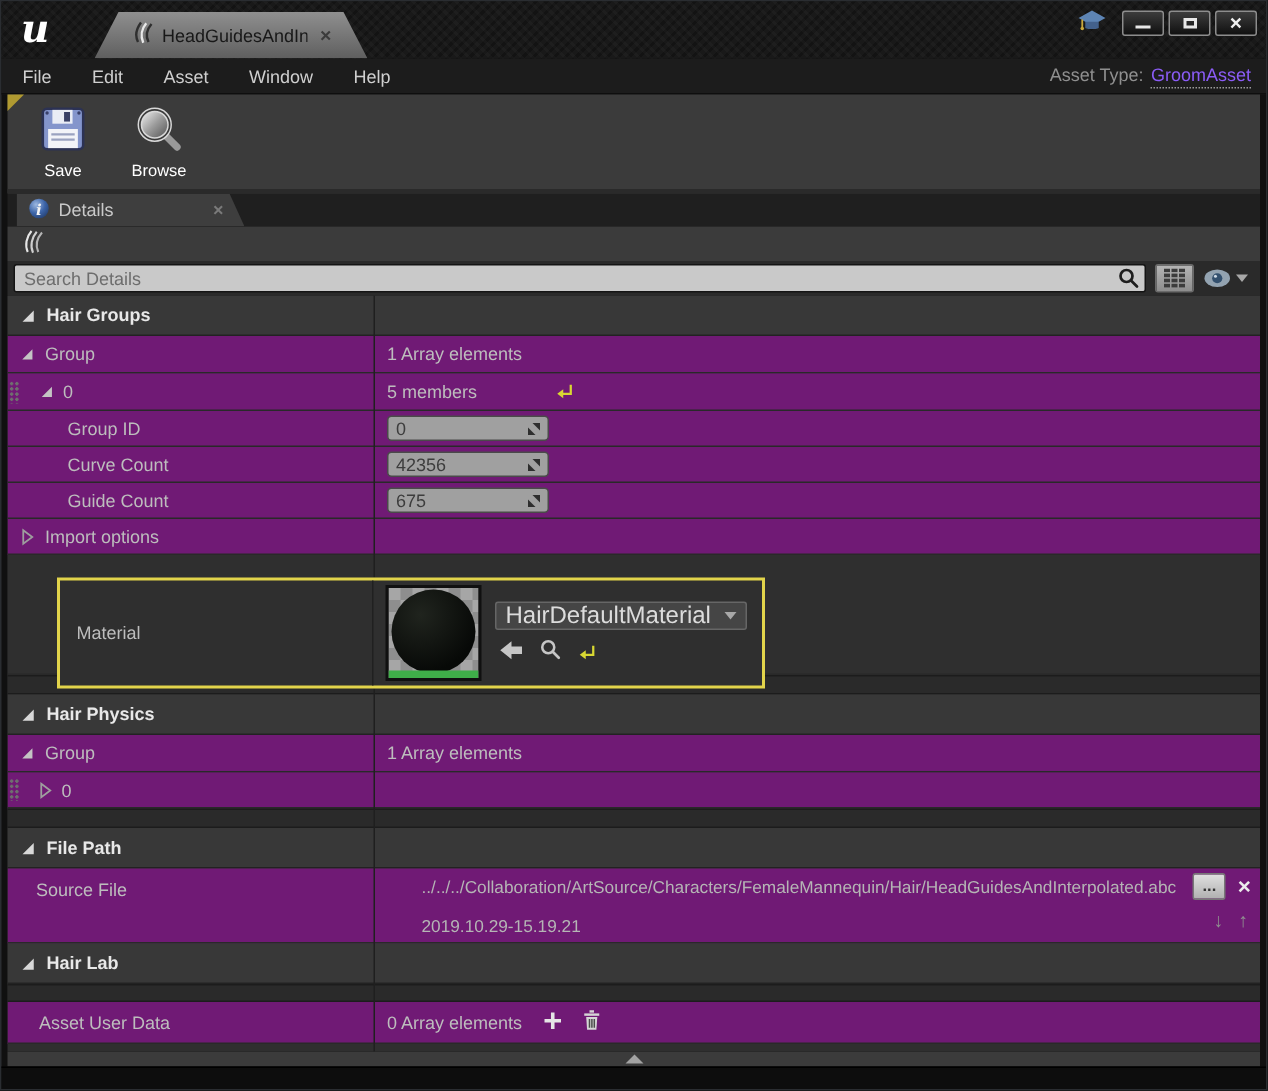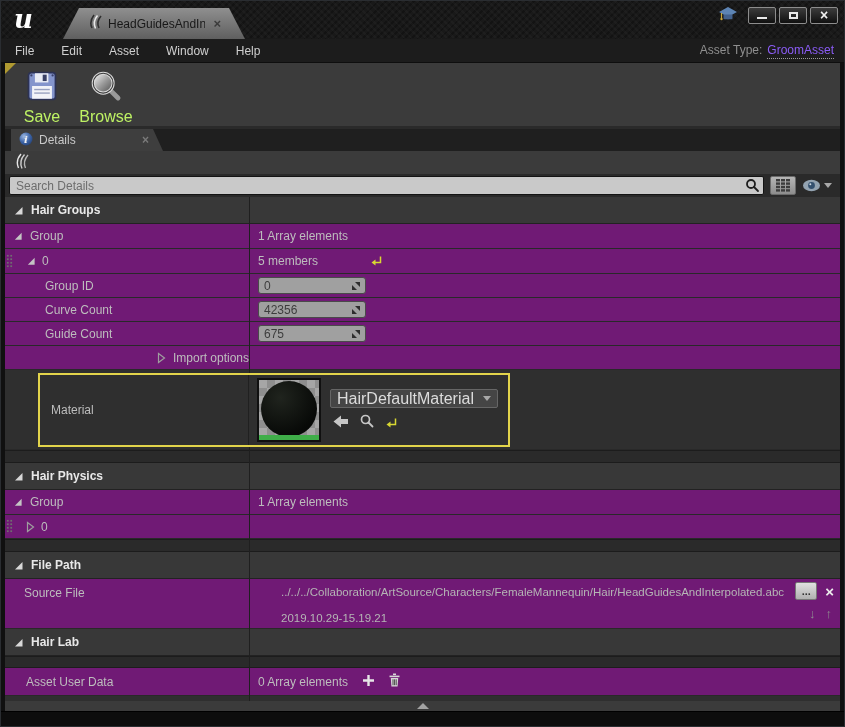--- a/index.html
+++ b/index.html
@@ -55,21 +55,21 @@
 
   
   .toolbar {
     height:66px; margin:0 4px; background:#3b3b3b; position:relative;
     border-bottom:3px solid #2a2a2a;
     display:flex; align-items:flex-start; padding:6px 0 0 10px; gap:10px;
   }
   .corner-flag { position:absolute; left:0; top:0; width:0; height:0;
     border-top:11px solid #b09a31; border-right:11px solid transparent; }
   .tool-btn { display:flex; flex-direction:column; align-items:center; width:54px; gap:2px; }
-  .tool-btn .tool-label { color:#bef264; font-size:16px; }
+  .tool-btn .tool-label { color:#ffffff; font-size:11px; }
 
   
   .tabwell { height:22px; margin:0 4px; background:#1f1f1f; display:flex; align-items:flex-end; }
   .details-tab {
     margin-left:6px; height:22px; width:152px; background:#3e3e3e;
     clip-path:polygon(0 0, calc(100% - 10px) 0, 100% 100%, 0 100%);
     display:flex; align-items:center; gap:6px; padding:0 14px 0 8px;
   }
   .details-tab .dt-label { color:#c9c9c9; flex:1; }
   .details-tab .dt-close { color:#7a7a7a; font-size:12px; font-weight:bold; }
@@ -117,21 +117,21 @@
 
   .num-input {
     width:108px; height:17px; background:#a0a0a0; border:1px solid #4a4a4a; border-radius:3px;
     display:flex; align-items:center; padding:0 4px 0 5px; color:#3d3d3d; position:relative;
   }
   .num-input .num-val { flex:1; font-size:12px; }
 
   
   .row-material { position:relative; height:80px; border-bottom:1px solid #292929; background:#2f2f2f; }
   .mat-box {
-    position:absolute; left:33px; top:3px; width:472px; height:74px;
+    position:absolute; left:33px; top:15px; width:472px; height:74px;
     border:2px solid #e2d44b; display:flex; z-index:2; background:#2f2f2f;
   }
   .mat-label-cell { width:209px; border-right:1px solid #202020; display:flex; align-items:center; padding-left:11px; color:#bdbdbd; }
   .mat-value-cell { flex:1; display:flex; align-items:center; }
   .thumb {
     width:64px; height:64px; margin-left:8px; border:2px solid #101010; position:relative; overflow:hidden;
     background:repeating-conic-gradient(#8e8e8e 0% 25%, #a6a6a6 0% 50%); background-size:16px 16px;
   }
   .thumb-sphere { position:absolute; left:2px; top:1px; width:56px; height:56px; border-radius:50%;
     background:radial-gradient(circle at 35% 30%, #20241e, #070907 72%); }
@@ -406,21 +406,21 @@
           <span class="num-val">675</span>
           <svg width="10" height="10" viewBox="0 0 10 10">
               <polygon points="4,1 9,1 9,6" fill="#2e2e2e"></polygon>
               <polygon points="1,4 1,9 6,9" fill="#2e2e2e"></polygon>
             </svg>
         </div>
       </div>
     </div>
 
     <div class="row" style="height:24px;">
-      <div class="cell-label" style="padding-left:24px; gap:7px;justify-content:flex-end;">
+      <div class="cell-label" style="padding-left:9px; gap:7px;">
         <svg class="tri-col" width="9" height="12" viewBox="0 0 9 12">
             <polygon points="1.5,1.5 7.5,6 1.5,10.5" fill="none" stroke="#9e9e9e" stroke-width="1.2"></polygon>
           </svg>
         <span>Import options</span>
       </div>
       <div class="cell-value"></div>
     </div>
 
     <div class="row-material">
       <div class="mat-box">

